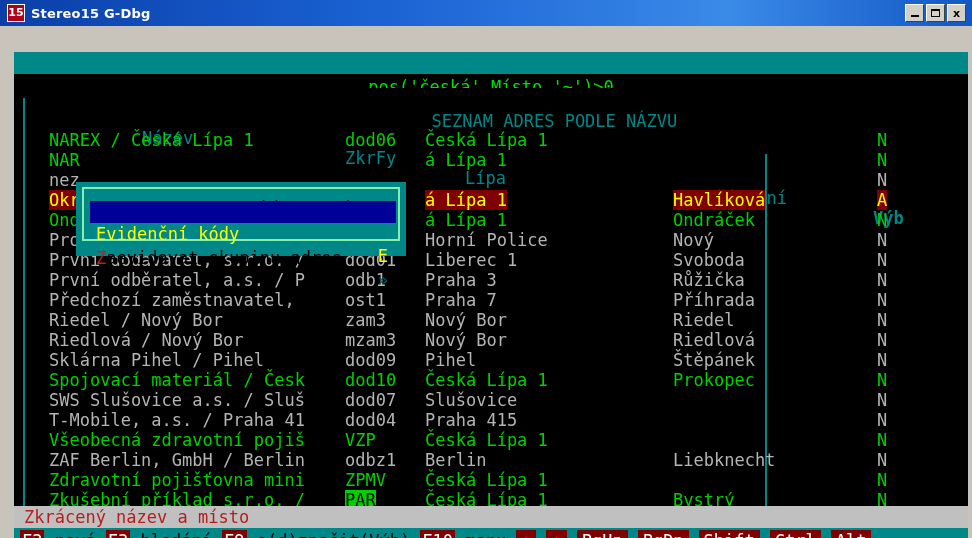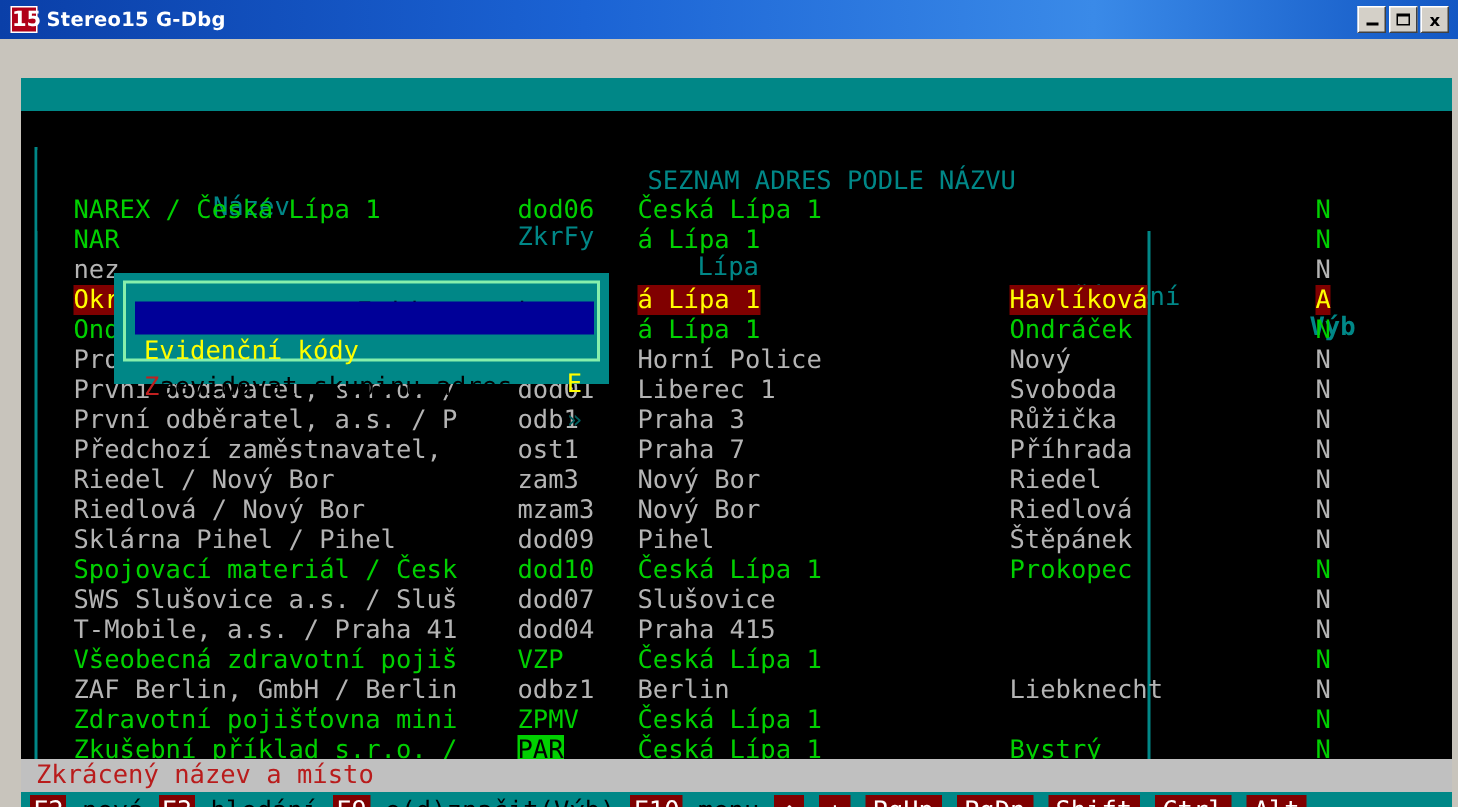--- a/index.html
+++ b/index.html
@@ -27,21 +27,21 @@
     box-sizing: border-box;
     padding: 0 3px;
   }
   .app-icon {
     width: 18px; height: 18px;
     margin-left: 4px; margin-right: 6px;
     background: #b00018;
     border: 1px solid #ffffff;
     color: #ffffff;
     font-family: "DejaVu Sans", sans-serif;
-    font-size: 14px; font-weight: bold;
+    font-size: 11px; font-weight: bold;
     line-height: 16px; text-align: center;
     box-sizing: border-box;
   }
   .title-text {
     color: #ffffff;
     font-family: "DejaVu Sans", sans-serif;
     font-size: 13px; font-weight: bold;
     letter-spacing: 0.2px;
     flex: 1;
   }
@@ -253,20 +253,21 @@
       <div class="console">
 
         
         <div class="hdrbar">
           <span class="num">28</span>
           <span class="ttl">ADRESY - Speciality</span>
           <span class="dt">07.02.2007</span>
         </div>
 
         
+        <div class="filterline">pos('česká',Místo,'~')&gt;0</div>
 
         
         <div class="listbox">
           <div class="listbox-title">
             <span>SEZNAM ADRES PODLE NÁZVU</span>
           </div>
 
           <div class="colhdr">
             <span class="c-nazev">Název</span>
             <span class="c-zkrfy">ZkrFy</span>

